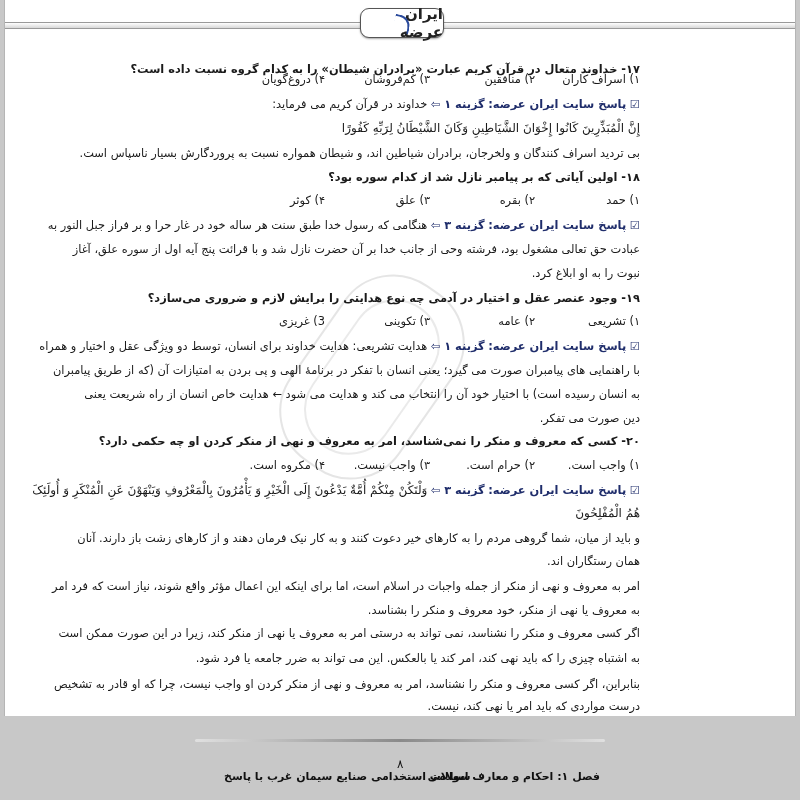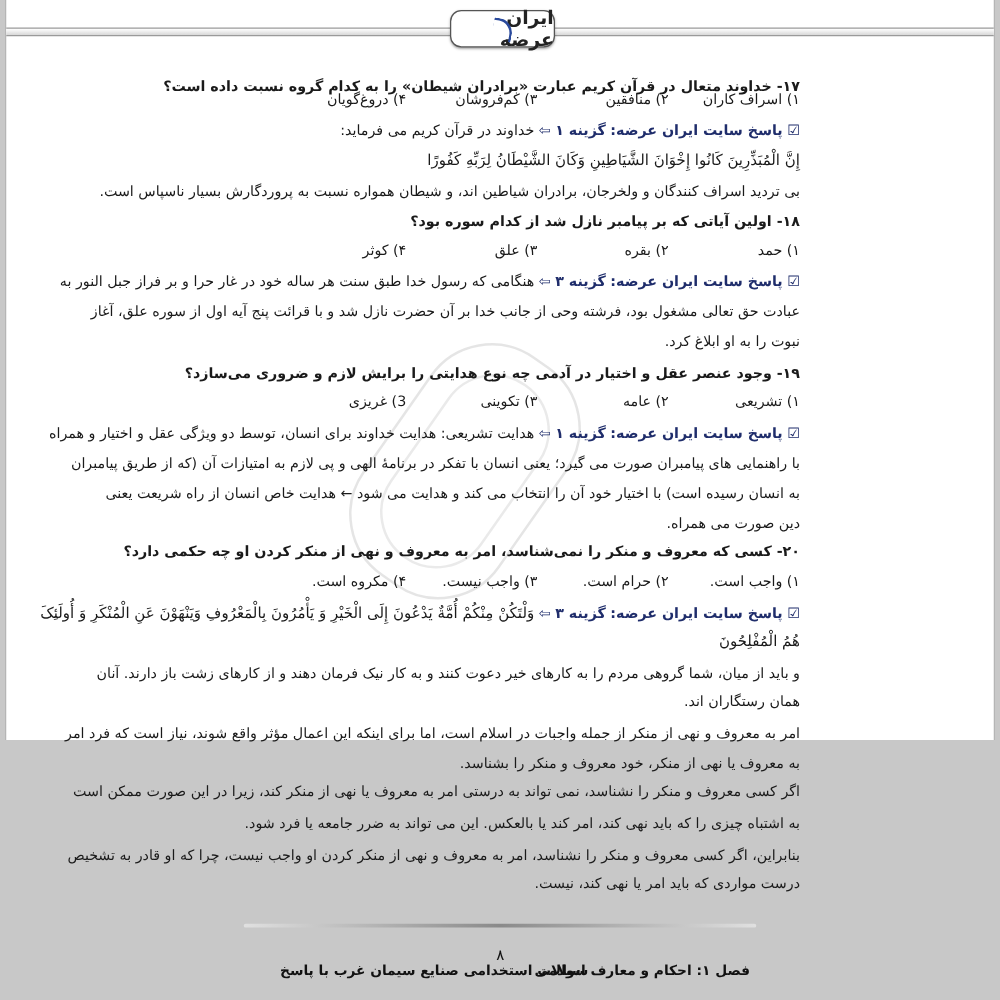--- a/index.html
+++ b/index.html
@@ -2,21 +2,21 @@
 <html><head>
 <meta charset="utf-8">
 <style>
   html, body { margin:0; padding:0; }
   body {
     width:800px; height:800px; overflow:hidden; position:relative;
     background:#c8c8c8;
     font-family:"DejaVu Sans", sans-serif;
   }
   .page {
-    position:absolute; left:4px; top:0; width:790px; height:592px;
+    position:absolute; left:4px; top:0; width:790px; height:716px;
     background:#ffffff;
     border-left:1px solid #b5b5b5; border-right:1px solid #b5b5b5;
   }
   .header-line {
     position:absolute; top:22px; height:5px; left:0; right:0;
     border-top:1px solid #9a9a9a; border-bottom:1px solid #9a9a9a;
     background:linear-gradient(#ffffff,#d8d8d8);
   }
   .logo {
     position:absolute; left:355px; top:8px; width:82px; height:28px;
@@ -119,23 +119,23 @@
     <span class="opt" style="right:210px">۳) تکوینی</span>
     <span class="opt" style="right:315px">3) غریزی</span>
   </div>
   <div class="line full" style="top:338px">
     <span class="check">☑</span>
     <span class="ans-label">پاسخ سایت ایران عرضه:</span>
     <span class="ans-label">گزینه ۱</span>
     <span class="arrow">⇦</span>
     <span>هدایت تشریعی: هدایت خداوند برای انسان، توسط دو ویژگی عقل و اختیار و همراه</span>
   </div>
-  <div class="line full" style="top:362px">با راهنمایی های پیامبران صورت می گیرد؛ یعنی انسان با تفکر در برنامهٔ الهی و پی لازم به امتیازات آن (که از طریق پیامبران</div>
+  <div class="line full" style="top:362px">با راهنمایی های پیامبران صورت می گیرد؛ یعنی انسان با تفکر در برنامهٔ الهی و پی بردن به امتیازات آن (که از طریق پیامبران</div>
   <div class="line full" style="top:386px">به انسان رسیده است) با اختیار خود آن را انتخاب می کند و هدایت می شود ← هدایت خاص انسان از راه شریعت یعنی</div>
-  <div class="line" style="top:410px">دین صورت می همراه.</div>
+  <div class="line" style="top:410px">دین صورت می تفکر.</div>
 
   <div class="line q" style="top:433px">۲۰- کسی که معروف و منکر را نمی‌شناسد، امر به معروف و نهی از منکر کردن او چه حکمی دارد؟</div>
   <div class="opts" style="top:458px;width:520px">
     <span class="opt" style="right:0">۱) واجب است.</span>
     <span class="opt" style="right:105px">۲) حرام است.</span>
     <span class="opt" style="right:210px">۳) واجب نیست.</span>
     <span class="opt" style="right:315px">۴) مکروه است.</span>
   </div>
   <div class="line full" style="top:482px">
     <span class="check">☑</span>

